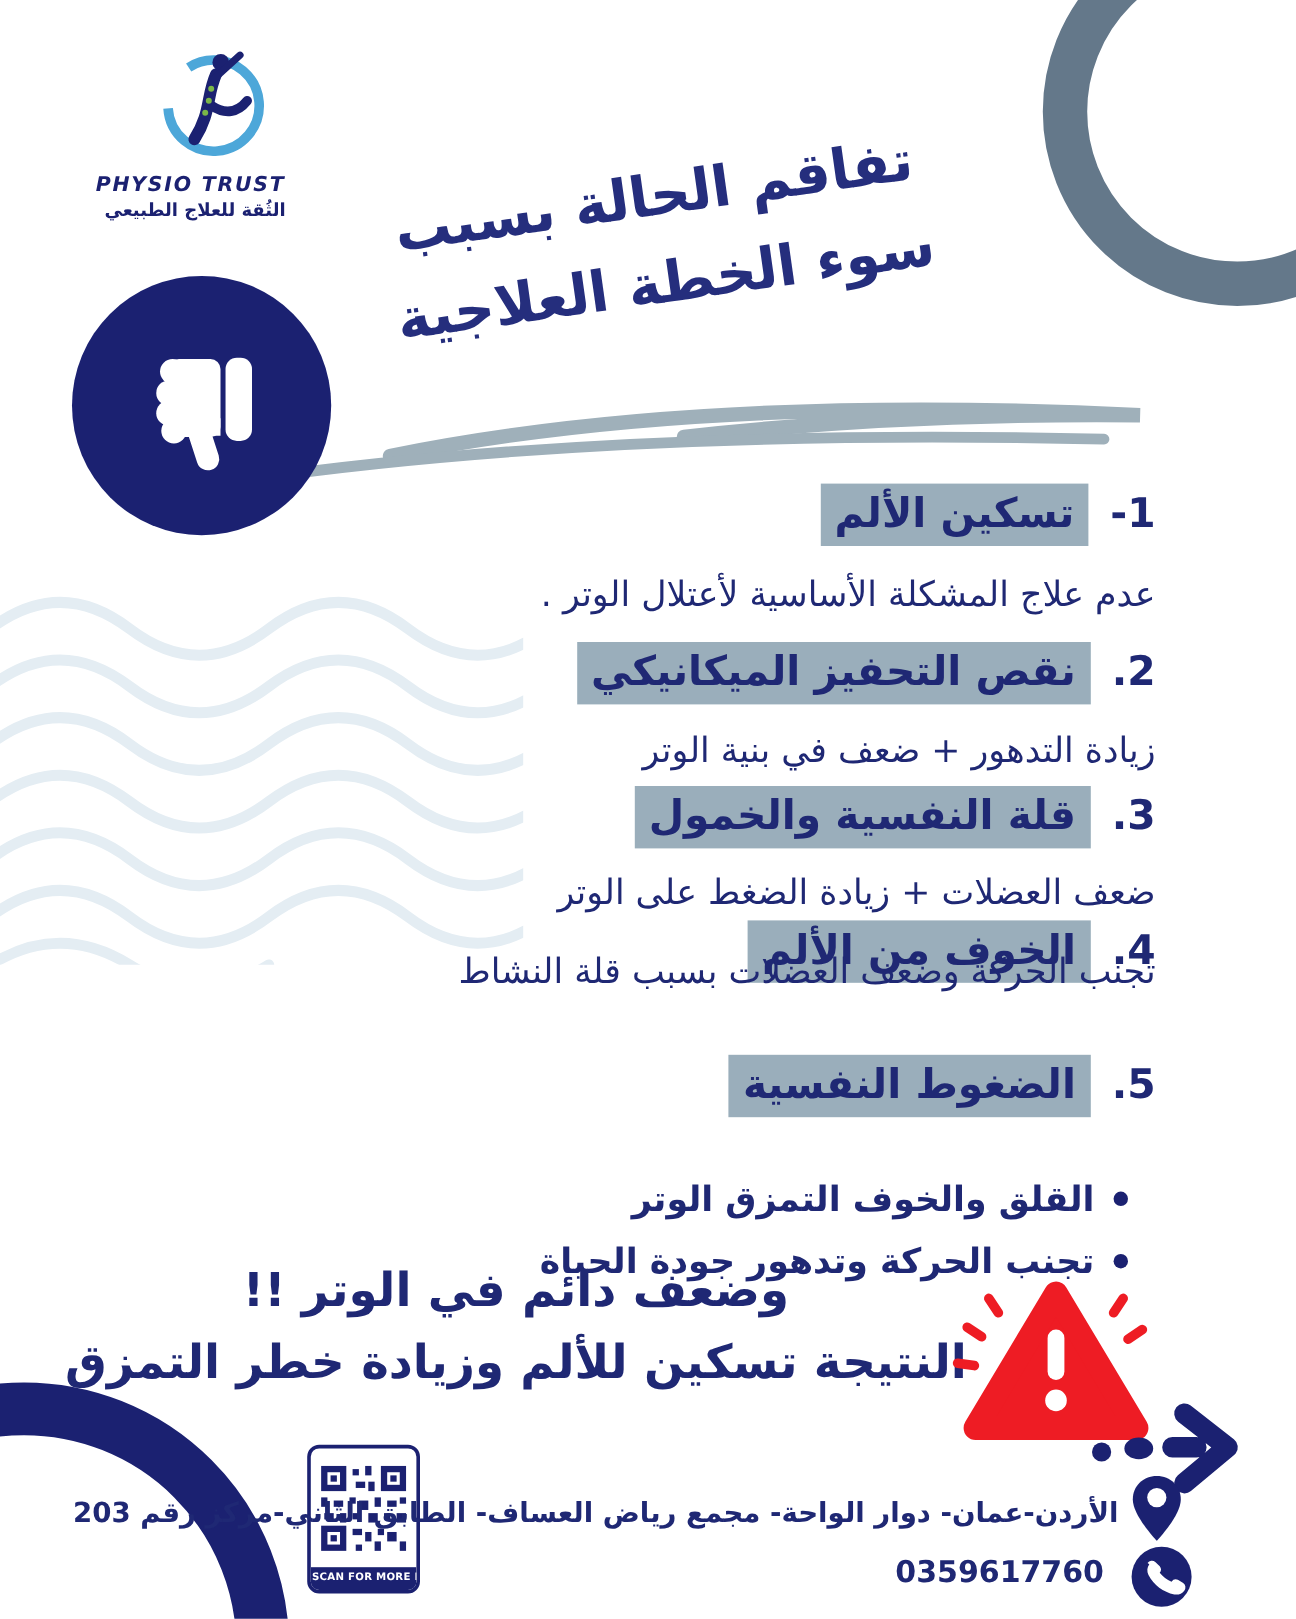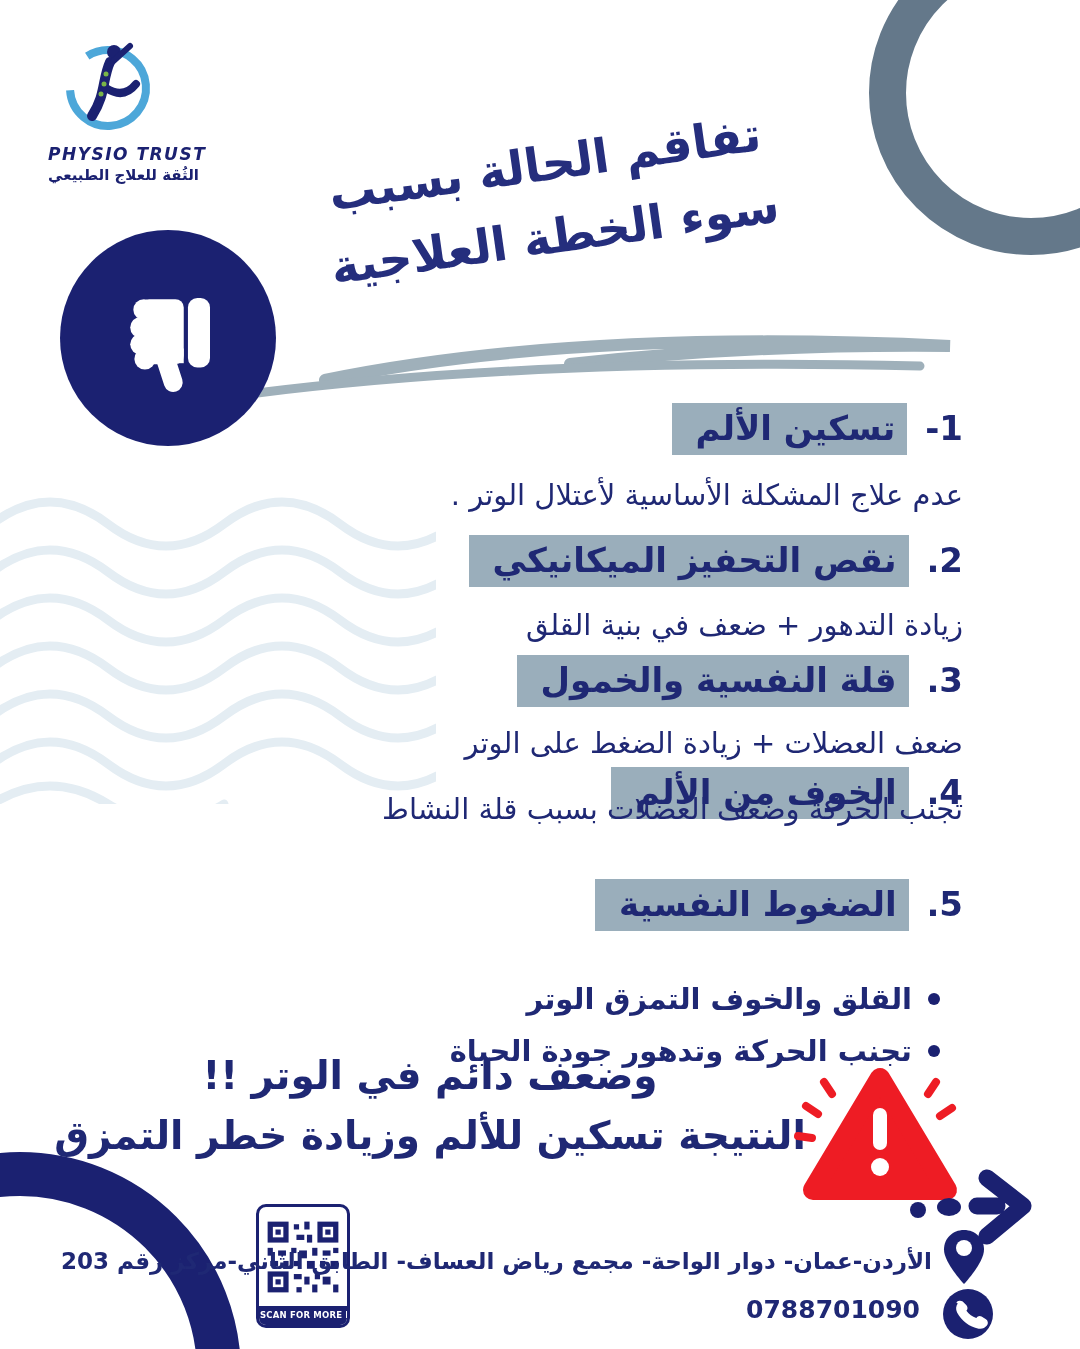--- a/index.html
+++ b/index.html
@@ -14,21 +14,21 @@
   .ring-tr {
     left:869px; top:-69px; width:324px; height:324px;
     border:37px solid #64788a; border-radius:50%;
   }
   .ring-bl {
     left:-201px; top:1152px; width:442px; height:442px;
     border:44px solid #1b2171; border-radius:50%;
   }
 
   
-  .logo { left:48px; top:36px; width:190px; text-align:left; }
+  .logo { left:48px; top:36px; width:190px; text-align:right; }
   .brand { font-size:17px; font-weight:800; letter-spacing:1.5px; color:#1b2171; font-style:italic; }
   .tagline { font-size:15px; font-weight:700; color:#1b2171; margin-top:2px; direction:rtl; }
 
   
   .title {
     left:280px; top:128px; width:540px; text-align:center;
     transform:rotate(-8deg); direction:rtl;
     font-size:47px; font-weight:800; color:#252e7d; line-height:1.55;
     white-space:nowrap;
   }
@@ -41,21 +41,21 @@
     display:flex; align-items:center; justify-content:center;
   }
 
   
   .waves { left:0; top:482px; width:436px; height:322px; }
 
   
   .item { right:117px; direction:rtl; white-space:nowrap; text-align:right; }
   .item-head { font-size:34px; font-weight:800; color:#1f2874; }
   .item-head .num { margin-left:6px; }
-  .hl { background:#9aaebb; padding:5px 12px 7px 24px; }
+  .hl { background:#9aaebb; padding:5px 12px 7px 12px; }
   .item-detail { font-size:29px; font-weight:400; color:#1f2874; }
   .bullet { right:140px; direction:rtl; display:flex; align-items:center; gap:16px;
             font-size:29px; font-weight:800; color:#1f2874; white-space:nowrap;margin-top:32px; }
   .dot { width:12px; height:12px; border-radius:50%; background:#1b2171; flex:0 0 auto; }
 
   
   .conclusion {
     left:30px; top:1046px; width:800px; text-align:center; direction:rtl;
     font-size:39px; font-weight:800; color:#1f2874; line-height:1.55; white-space:nowrap;
   }
@@ -151,21 +151,21 @@
   </div>
 </div>
 <div class="abs item item-detail" style="top:478px">عدم علاج المشكلة الأساسية لأعتلال الوتر .</div>
 
 <div class="abs item" style="top:540px">
   <div class="item-head">
     <span class="num">2.</span>
     <span class="hl">نقص التحفيز الميكانيكي</span>
   </div>
 </div>
-<div class="abs item item-detail" style="top:608px">زيادة التدهور + ضعف في بنية القلق</div>
+<div class="abs item item-detail" style="top:608px">زيادة التدهور + ضعف في بنية الوتر</div>
 
 <div class="abs item" style="top:660px">
   <div class="item-head">
     <span class="num">3.</span>
     <span class="hl">قلة النفسية والخمول</span>
   </div>
 </div>
 <div class="abs item item-detail" style="top:726px">ضعف العضلات + زيادة الضغط على الوتر</div>
 
 <div class="abs item" style="top:772px">
@@ -261,13 +261,13 @@
 <svg class="abs pin-icon" viewBox="0 0 46 58">
   <path d="M23 2 C11.5 2 3 10.5 3 21.5 C3 35 23 56 23 56 C23 56 43 35 43 21.5 C43 10.5 34.5 2 23 2 Z" fill="#1b2171"></path>
   <circle cx="23" cy="20" r="8" fill="#ffffff"></circle>
 </svg>
 <div class="abs addr-text">الأردن-عمان- دوار الواحة- مجمع رياض العساف- الطابق الثاني-مركز رقم 203</div>
 
 <svg class="abs phone-icon" viewBox="0 0 52 52">
   <circle cx="26" cy="26" r="25" fill="#1b2171"></circle>
   <path d="M16 13 a4.5 4.5 0 0 1 6.5 0 l3.2 4 a4.5 4.5 0 0 1 -0.8 5.5 c2.2 3.8 5 6.6 8.7 8.7 a4.5 4.5 0 0 1 5.5 -0.8 l4 3.2 a4.5 4.5 0 0 1 0 6.5 c-2.3 2.2 -5.6 3 -8.6 1.9 c-9 -3.3 -15.8 -10.1 -19.1 -19.1 c-1.1 -3 -0.3 -6.4 1.9 -8.6 z" fill="#ffffff" transform="rotate(-8 26 26)"></path>
 </svg>
-<div class="abs phone-text">0788701090</div>
+<div class="abs phone-text">0359617760</div>
 
 </body></html>

